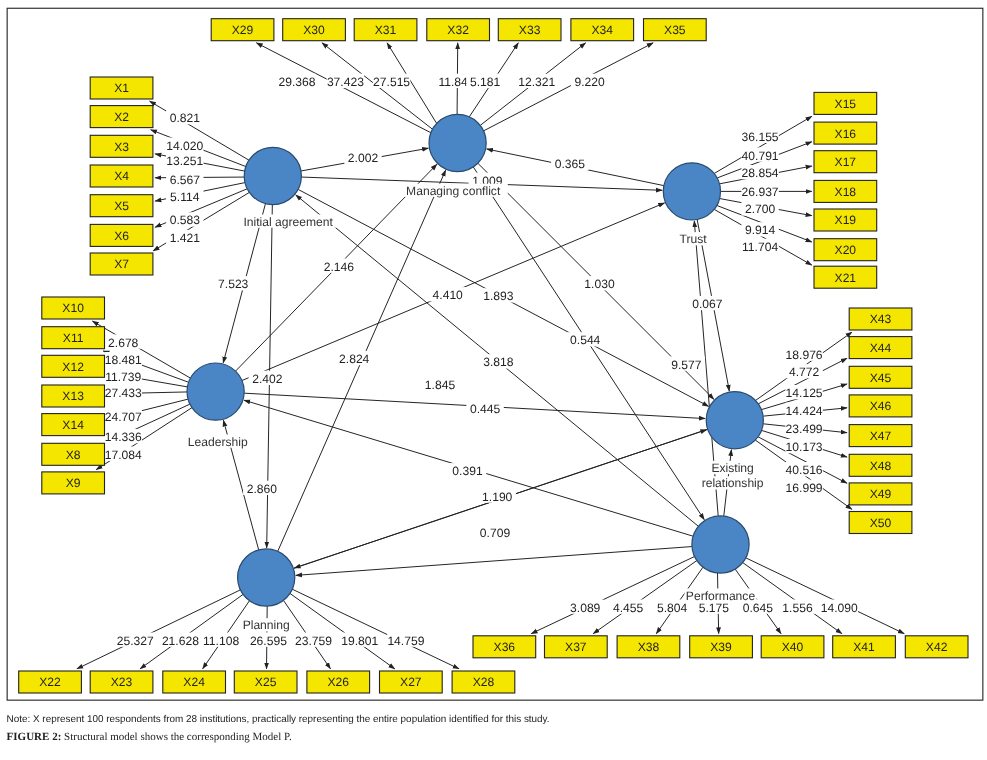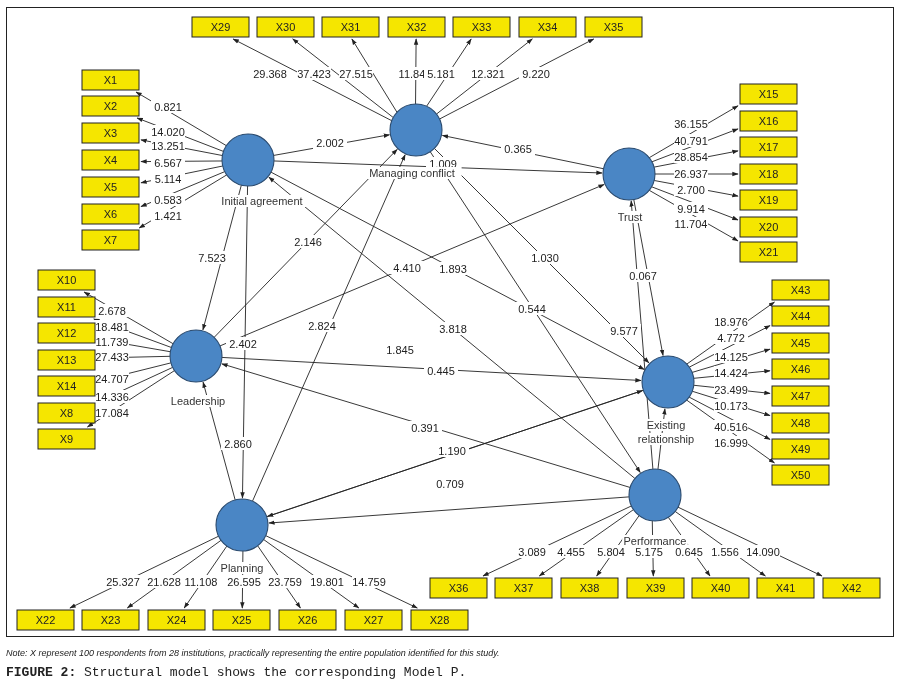--- a/index.html
+++ b/index.html
@@ -2,22 +2,22 @@
 <html><head>
 <meta charset="utf-8">
 <style>
   html, body { margin: 0; padding: 0; background: #ffffff; }
   body { width: 897px; height: 691px; position: relative; overflow: hidden; font-family: "Liberation Sans", sans-serif; }
   #frame { position: absolute; left: 6px; top: 7px; width: 888px; height: 630px; border: 1.2px solid #222; box-sizing: border-box; background: #fff; }
   #diagram { position: absolute; left: 0; top: 0; }
   .ind-text { font-family: "Liberation Sans", sans-serif; font-size: 11px; fill: #222; }
   .val-text { font-family: "Liberation Sans", sans-serif; font-size: 11px; fill: #222; }
   .lat-text { font-family: "Liberation Sans", sans-serif; font-size: 11px; fill: #333; }
-  .note { position: absolute; left: 6px; top: 648px; font-size: 9px; color: #222; font-family: "Liberation Sans", sans-serif; font-style: italic; }
-  .caption { position: absolute; left: 6px; top: 665px; font-size: 13px; color: #222; font-family: Liberation Mono, monospace; }
+  .note { position: absolute; left: 6px; top: 648px; font-size: 9px; color: #222; font-family: "Liberation Sans", sans-serif; }
+  .caption { position: absolute; left: 6px; top: 665px; font-size: 10px; color: #222; font-family: Liberation Serif, serif; }
   .caption b { font-weight: bold; }
 </style>
 </head>
 <body>
 
 <div id="frame"></div>
 <svg id="diagram" width="897" height="640" xmlns="http://www.w3.org/2000/svg">
   <defs>
     <marker id="arr" viewBox="0 0 10 10" refX="9" refY="5" markerWidth="7" markerHeight="7" orient="auto-start-reverse">
       <path d="M0,1.5 L10,5 L0,8.5 z" fill="#222"></path>

